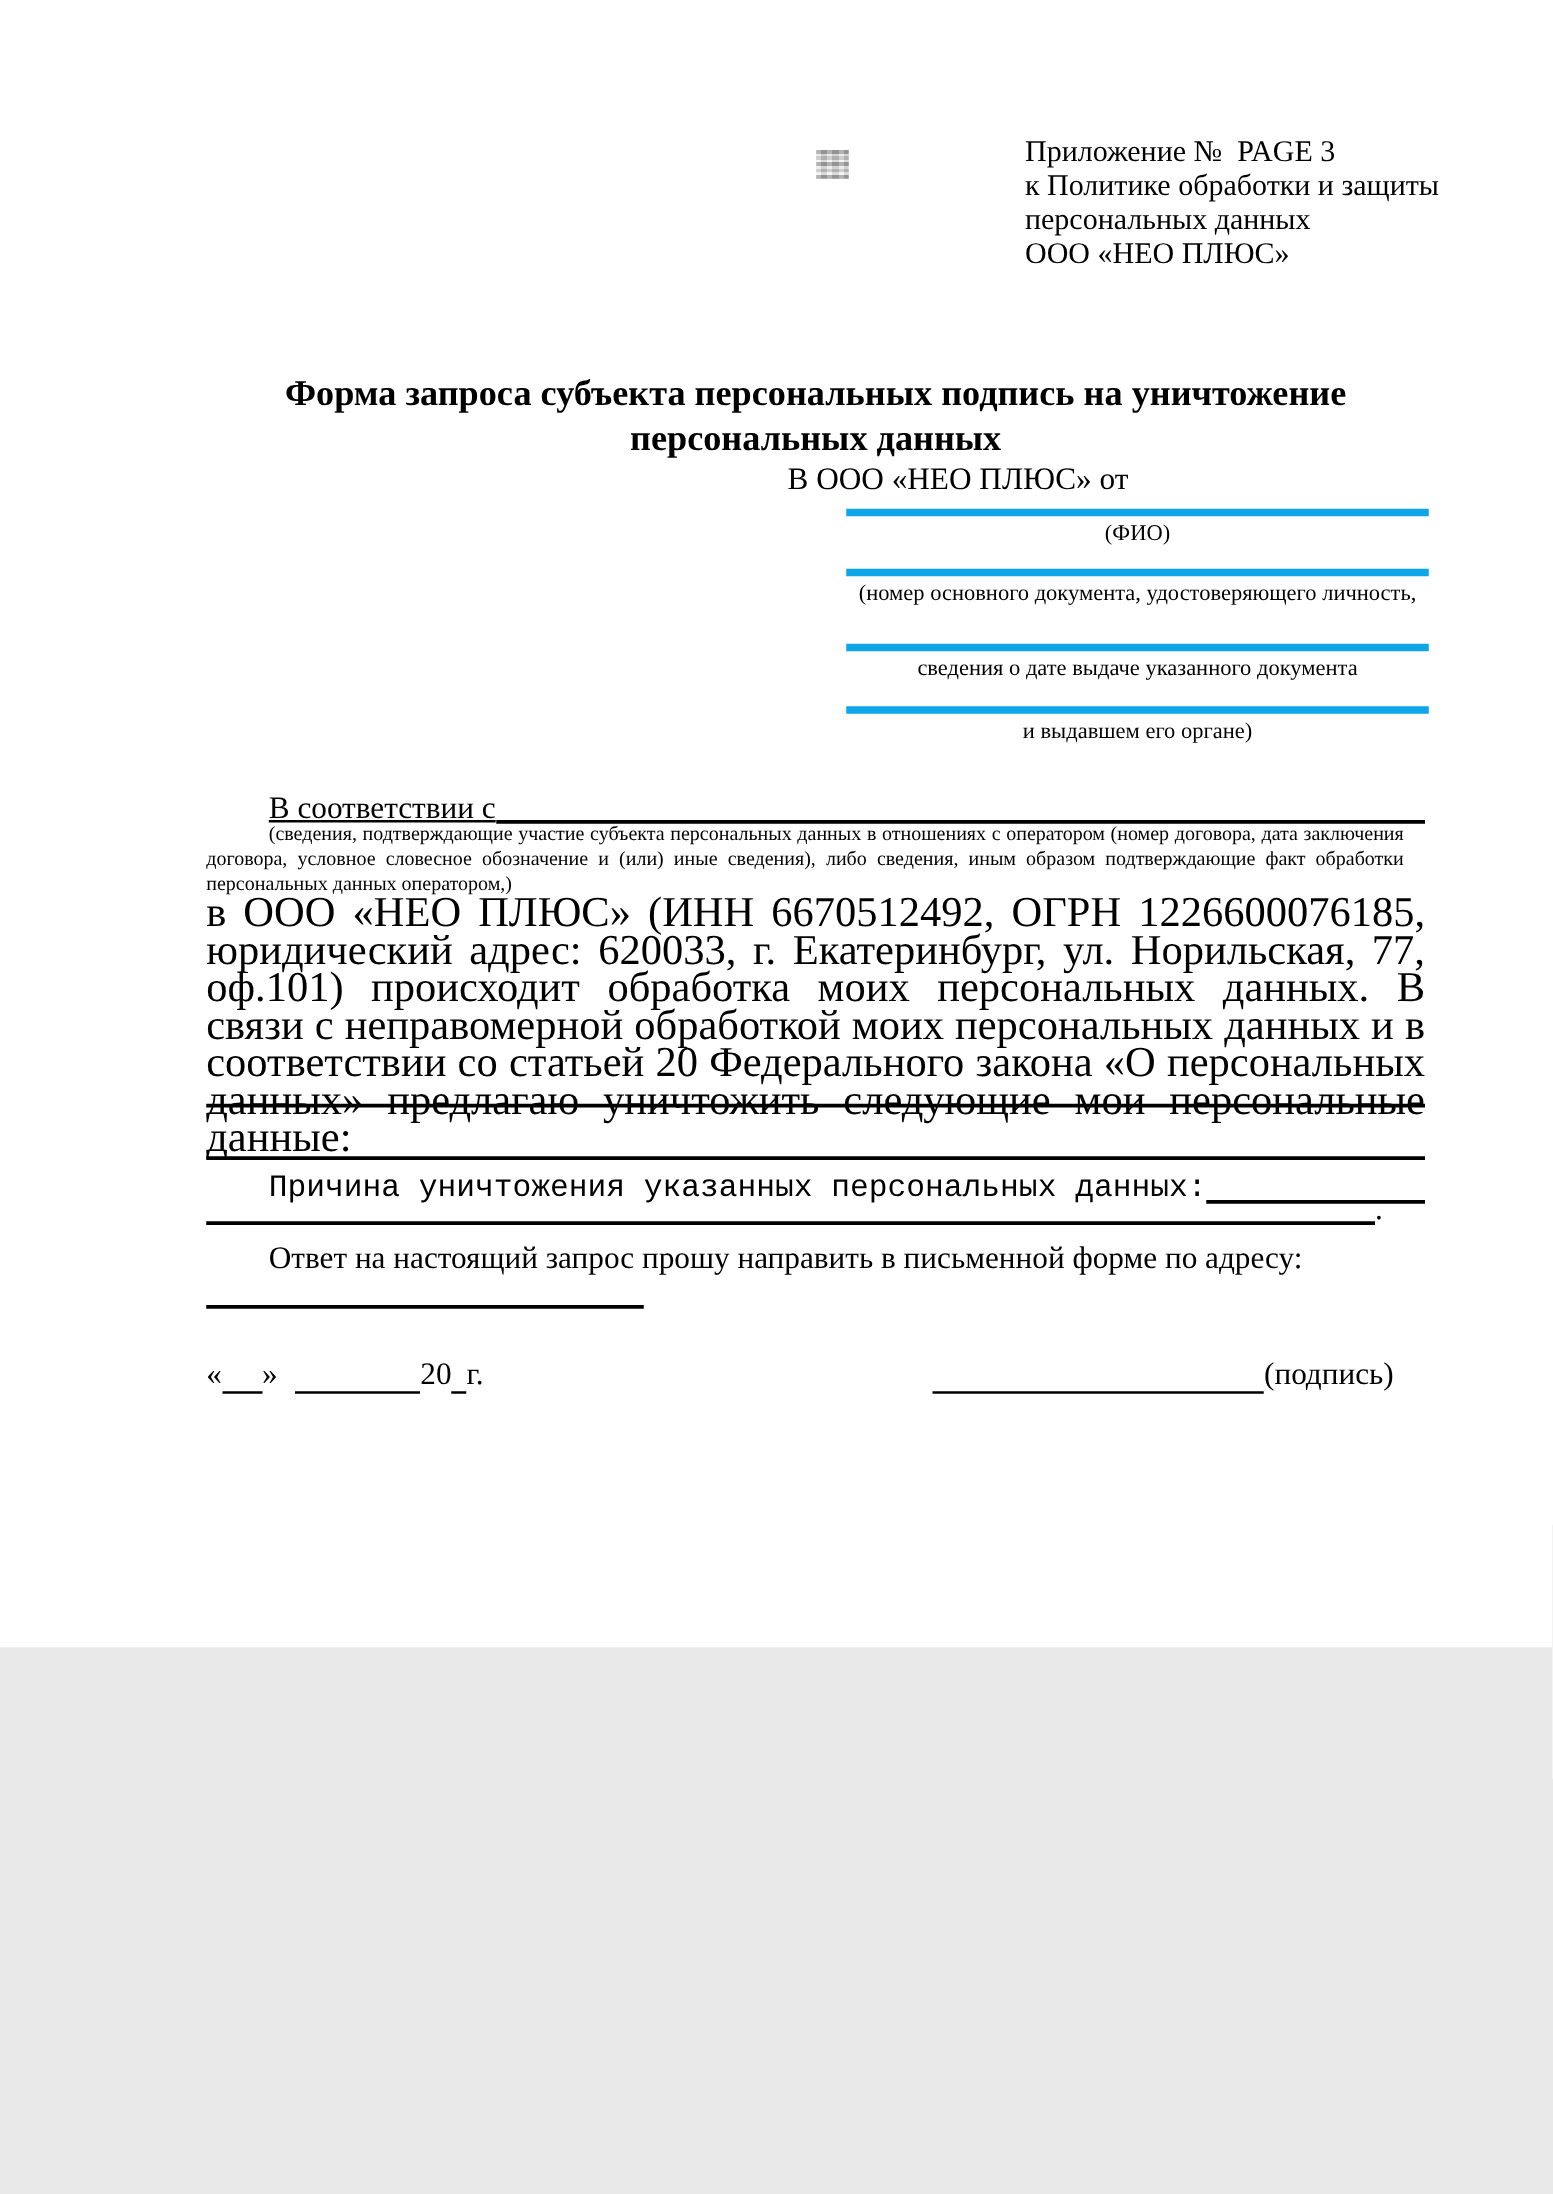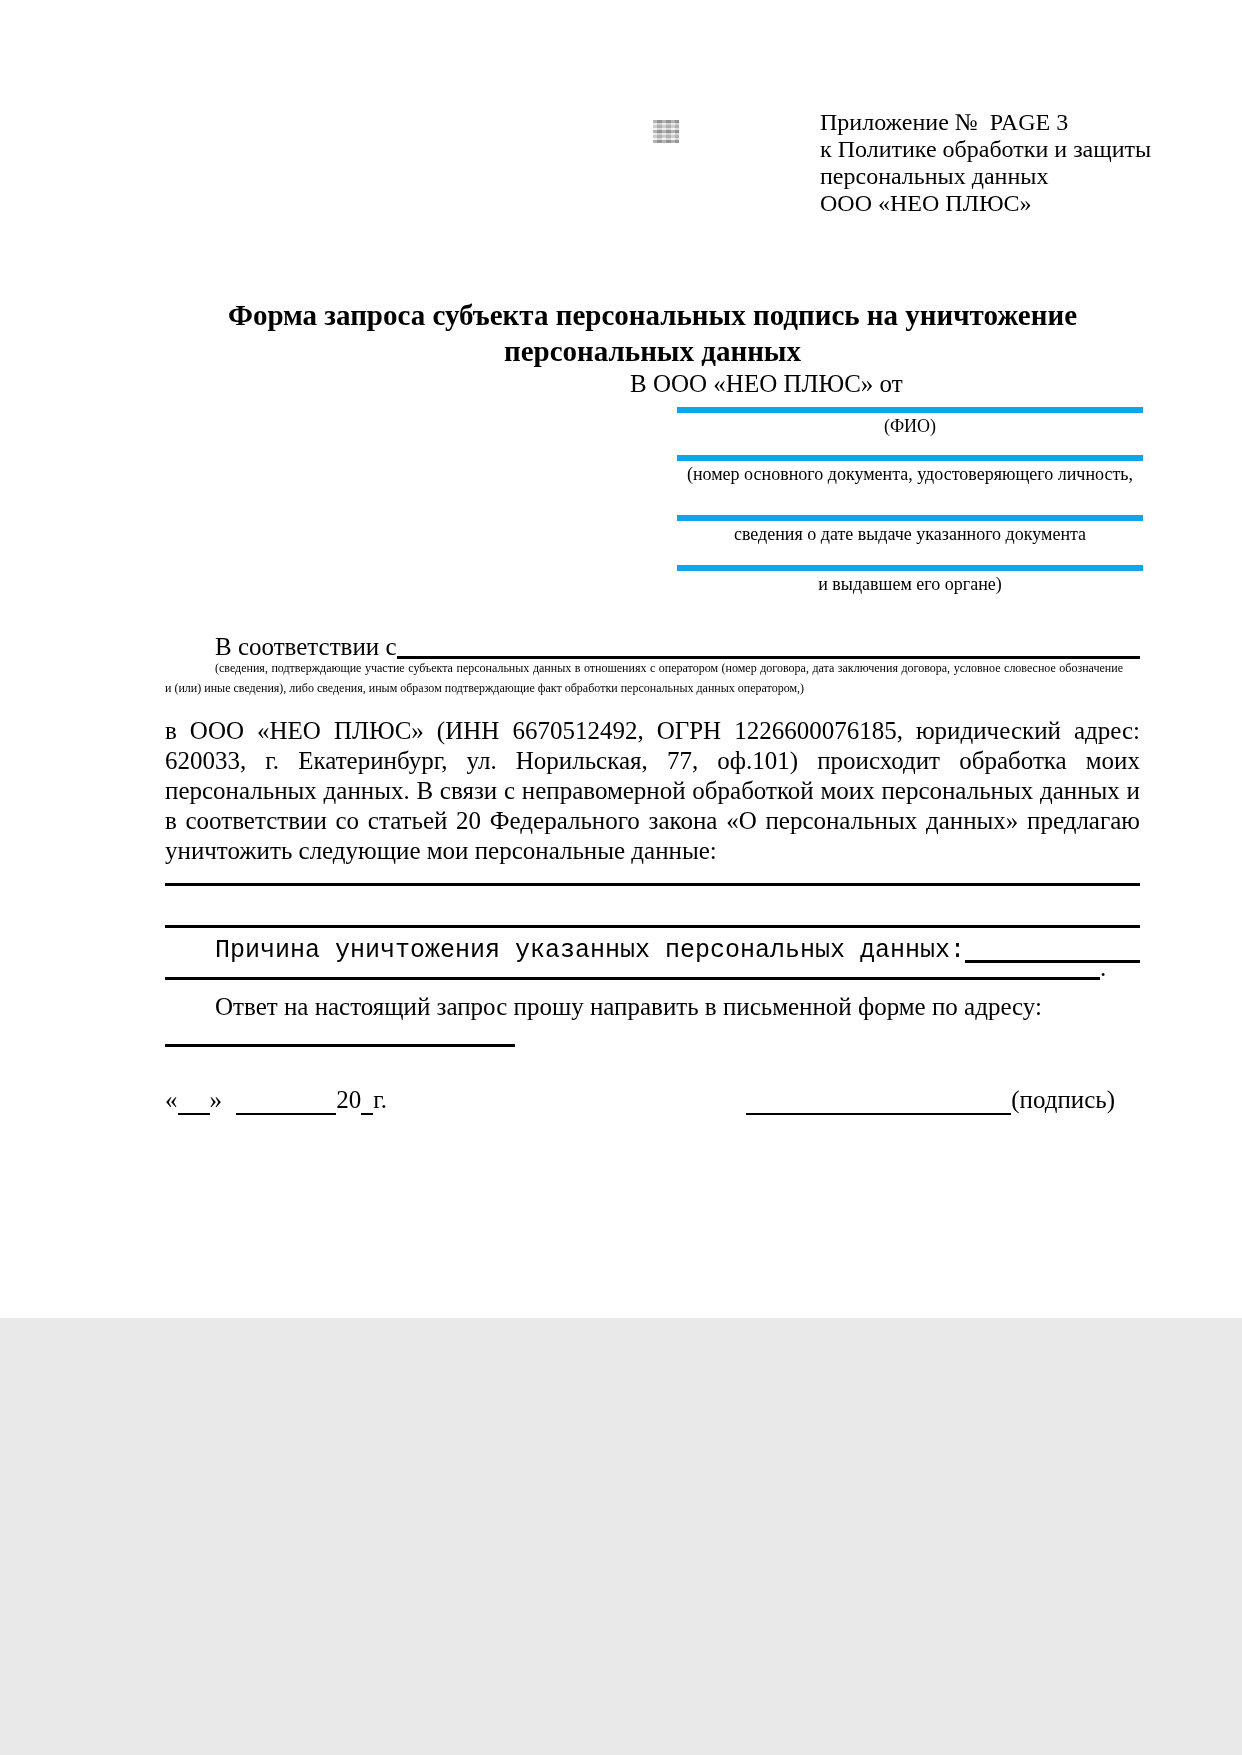--- a/index.html
+++ b/index.html
@@ -27,23 +27,23 @@
   .addressee{left:630px;top:369px;font-size:25px;line-height:29px;}
   
   .field{left:677px;width:466px;border-top:6px solid #0ea5e9;text-align:center;}
   .field-label{font-size:18px;line-height:22px;padding-top:2px;}
   
   .row{left:165px;width:975px;font-size:25px;line-height:30px;}
   .flexrow{display:flex;align-items:flex-end;}
   .fill{flex:1;border-bottom:3px solid #000;margin-bottom:3px;}
   .blank{display:inline-block;border-bottom:2px solid #000;height:24px;vertical-align:bottom;}
   .hline{left:165px;width:975px;border-top:3px solid #000;height:0;}
-  .footnote{left:165px;top:658px;width:958px;font-size:12px;line-height:20px;
+  .footnote{left:165px;top:658px;width:958px;font-size:16px;line-height:20px;
     text-align:justify;text-indent:50px;}
-  .body-par{left:165px;top:716px;width:975px;font-size:25px;line-height:30px;
+  .body-par{left:165px;top:716px;width:975px;font-size:34px;line-height:30px;
     text-align:justify;}
   .nowrap{white-space:nowrap;}
 </style>
 </head>
 <body>
 
 <div class="page">
 
   <div class="abs thumb-icon"></div>
 
@@ -67,21 +67,21 @@
   <div class="abs field" style="top:455px;">
     <div class="field-label">(номер основного документа, удостоверяющего личность,</div>
   </div>
   <div class="abs field" style="top:515px;">
     <div class="field-label">сведения о дате выдаче указанного документа</div>
   </div>
   <div class="abs field" style="top:565px;">
     <div class="field-label">и выдавшем его органе)</div>
   </div>
 
-  <div class="abs row flexrow" style="top:632px;">
+  <div class="abs row flexrow" style="top:632px;text-decoration:underline;">
     <span class="nowrap" style="margin-left:50px;">В соответствии с </span>
     <span class="fill"></span>
   </div>
 
   <div class="abs footnote">(сведения, подтверждающие участие субъекта персональных данных в отношениях с оператором (номер договора, дата заключения договора, условное словесное обозначение и (или) иные сведения), либо сведения, иным образом подтверждающие факт обработки персональных данных оператором,)</div>
 
   <div class="abs body-par">в ООО «НЕО ПЛЮС» (ИНН 6670512492, ОГРН 1226600076185, юридический адрес: 620033, г. Екатеринбург, ул. Норильская, 77, оф.101) происходит обработка моих персональных данных. В связи с неправомерной обработкой моих персональных данных и в соответствии со статьей 20 Федерального закона «О персональных данных» предлагаю уничтожить следующие мои персональные данные:</div>
 
   <div class="abs hline" style="top:883px;"></div>
   <div class="abs hline" style="top:925px;"></div>

